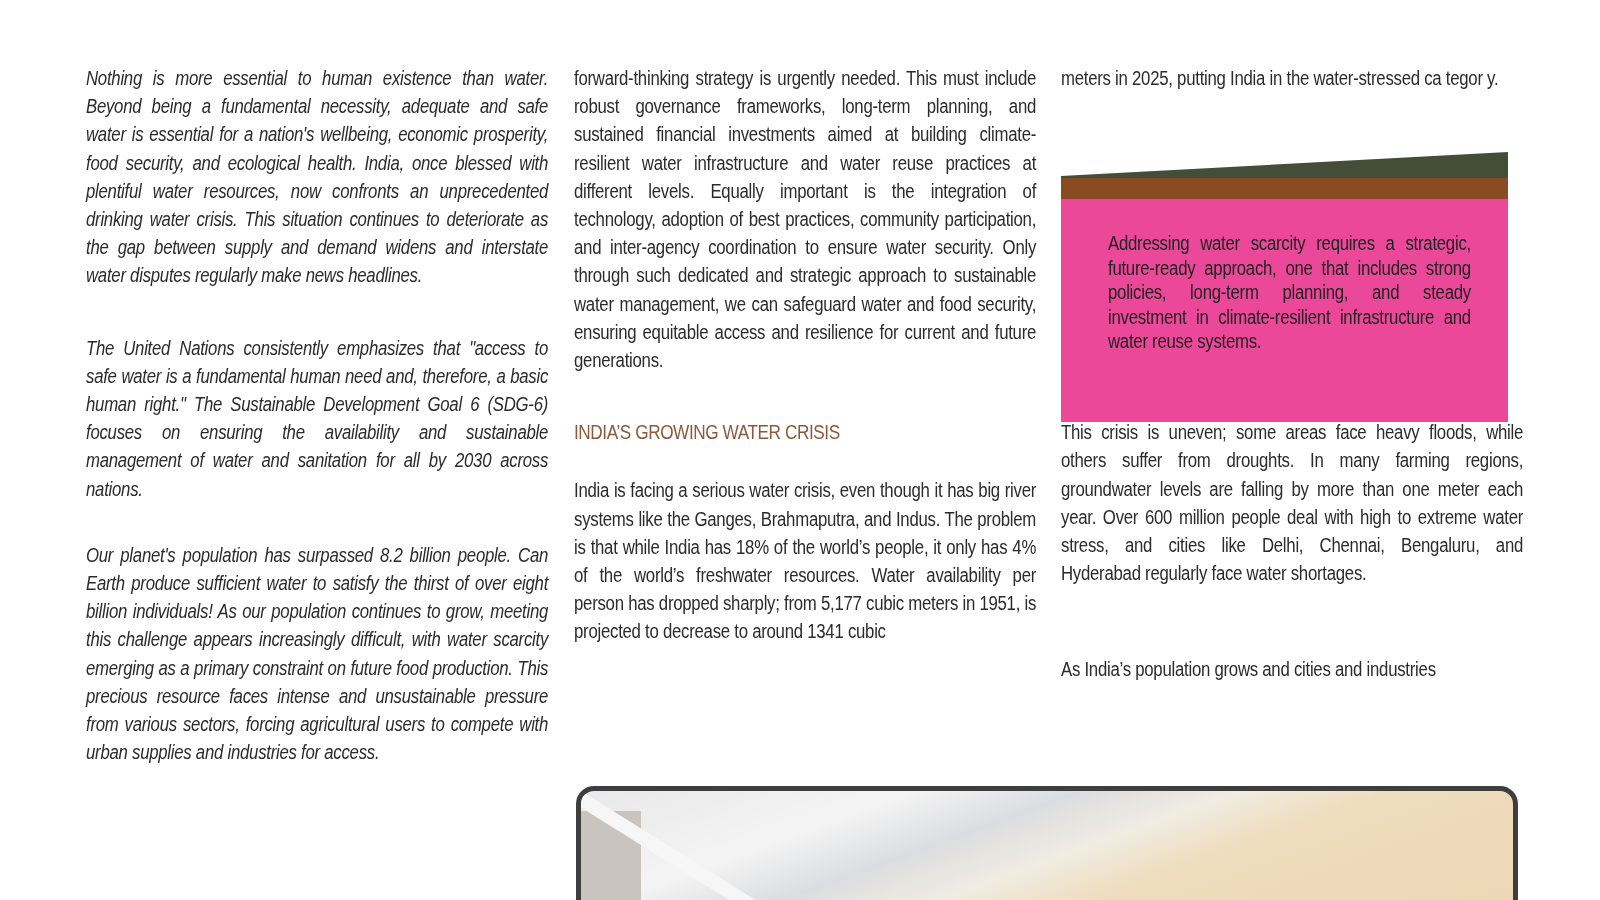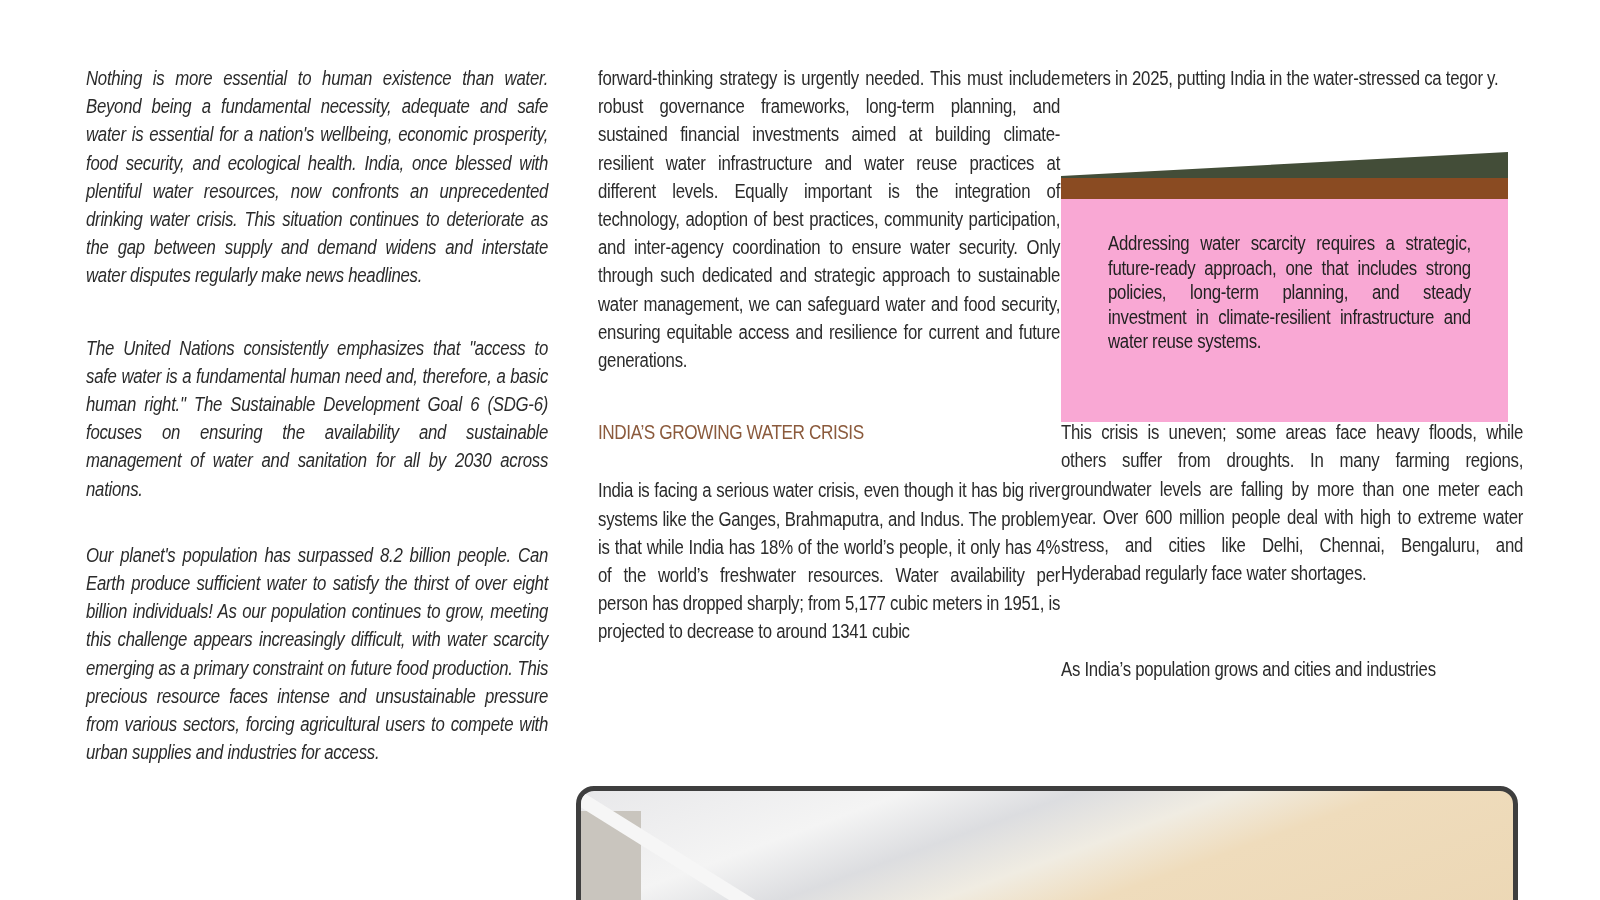--- a/index.html
+++ b/index.html
@@ -2,29 +2,29 @@
 <html><head>
 <meta charset="utf-8">
 <style>
   html, body { margin:0; padding:0; }
   body { width:1600px; height:900px; background:#ffffff; position:relative; overflow:hidden;
          font-family:"Liberation Sans Narrow","Liberation Sans", sans-serif; color:#2b2b2b; }
   .col { position:absolute; font-size:19.5px; line-height:28.2px; text-align:justify; letter-spacing:-0.3px; }
   .col p { margin:0; }
   .narrow { display:inline-block; transform:scaleX(0.86); transform-origin:left top; width:116.3%; }
   #col1 { left:86px; top:64px; width:462px;font-style:italic; }
-  #col2 { left:574px; top:64px; width:462px;margin-left:24px; }
+  #col2 { left:574px; top:64px; width:462px; }
   #col3 { left:1061px; top:64px; width:462px; }
   .gap-a { height:44px; }
   .gap-b { height:38px; }
   .heading { color:#8b5a3c; font-size:20px; letter-spacing:-0.5px; margin:44px 0 30px 0 !important; text-align:left; }
   .callout { position:absolute; left:1061px; top:152px; width:447px; height:270px; }
   .callout .slant { position:absolute; top:0; left:0; width:447px; height:26px; }
   .callout .band { position:absolute; top:26px; left:0; width:447px; height:21px; background:#8a4b22; }
-  .callout .box { position:absolute; top:47px; left:0; width:447px; height:223px; background:#f9a8d4; }
+  .callout .box { position:absolute; top:47px; left:0; width:447px; height:223px; background:#ec4899; }
   .callout .box p { margin:0; position:absolute; left:47px; top:32px; width:363px; font-size:19.5px; line-height:24.5px; text-align:justify; color:#222; letter-spacing:-0.3px; }
   .photo { position:absolute; left:576px; top:786px; width:932px; height:140px; border:5px solid #3e3e3e; border-radius:18px; overflow:hidden;
            background:linear-gradient(160deg,#e8e8ea 0%,#f4f4f4 25%,#dcdde0 38%,#f0ece2 50%,#efdcbc 62%,#ecd7b4 100%); }
   .beam1 { position:absolute; left:0; top:0; width:300px; height:14px; background:#f6f6f6; transform:rotate(32deg); transform-origin:left top; }
   .beam2 { position:absolute; left:260px; top:-10px; width:700px; height:10px; background:#cfcfcf; transform:rotate(-16deg); transform-origin:left top; }
   .post { position:absolute; left:0; top:20px; width:60px; height:130px; background:#c9c5be; }
 </style>
 </head>
 <body>
 

